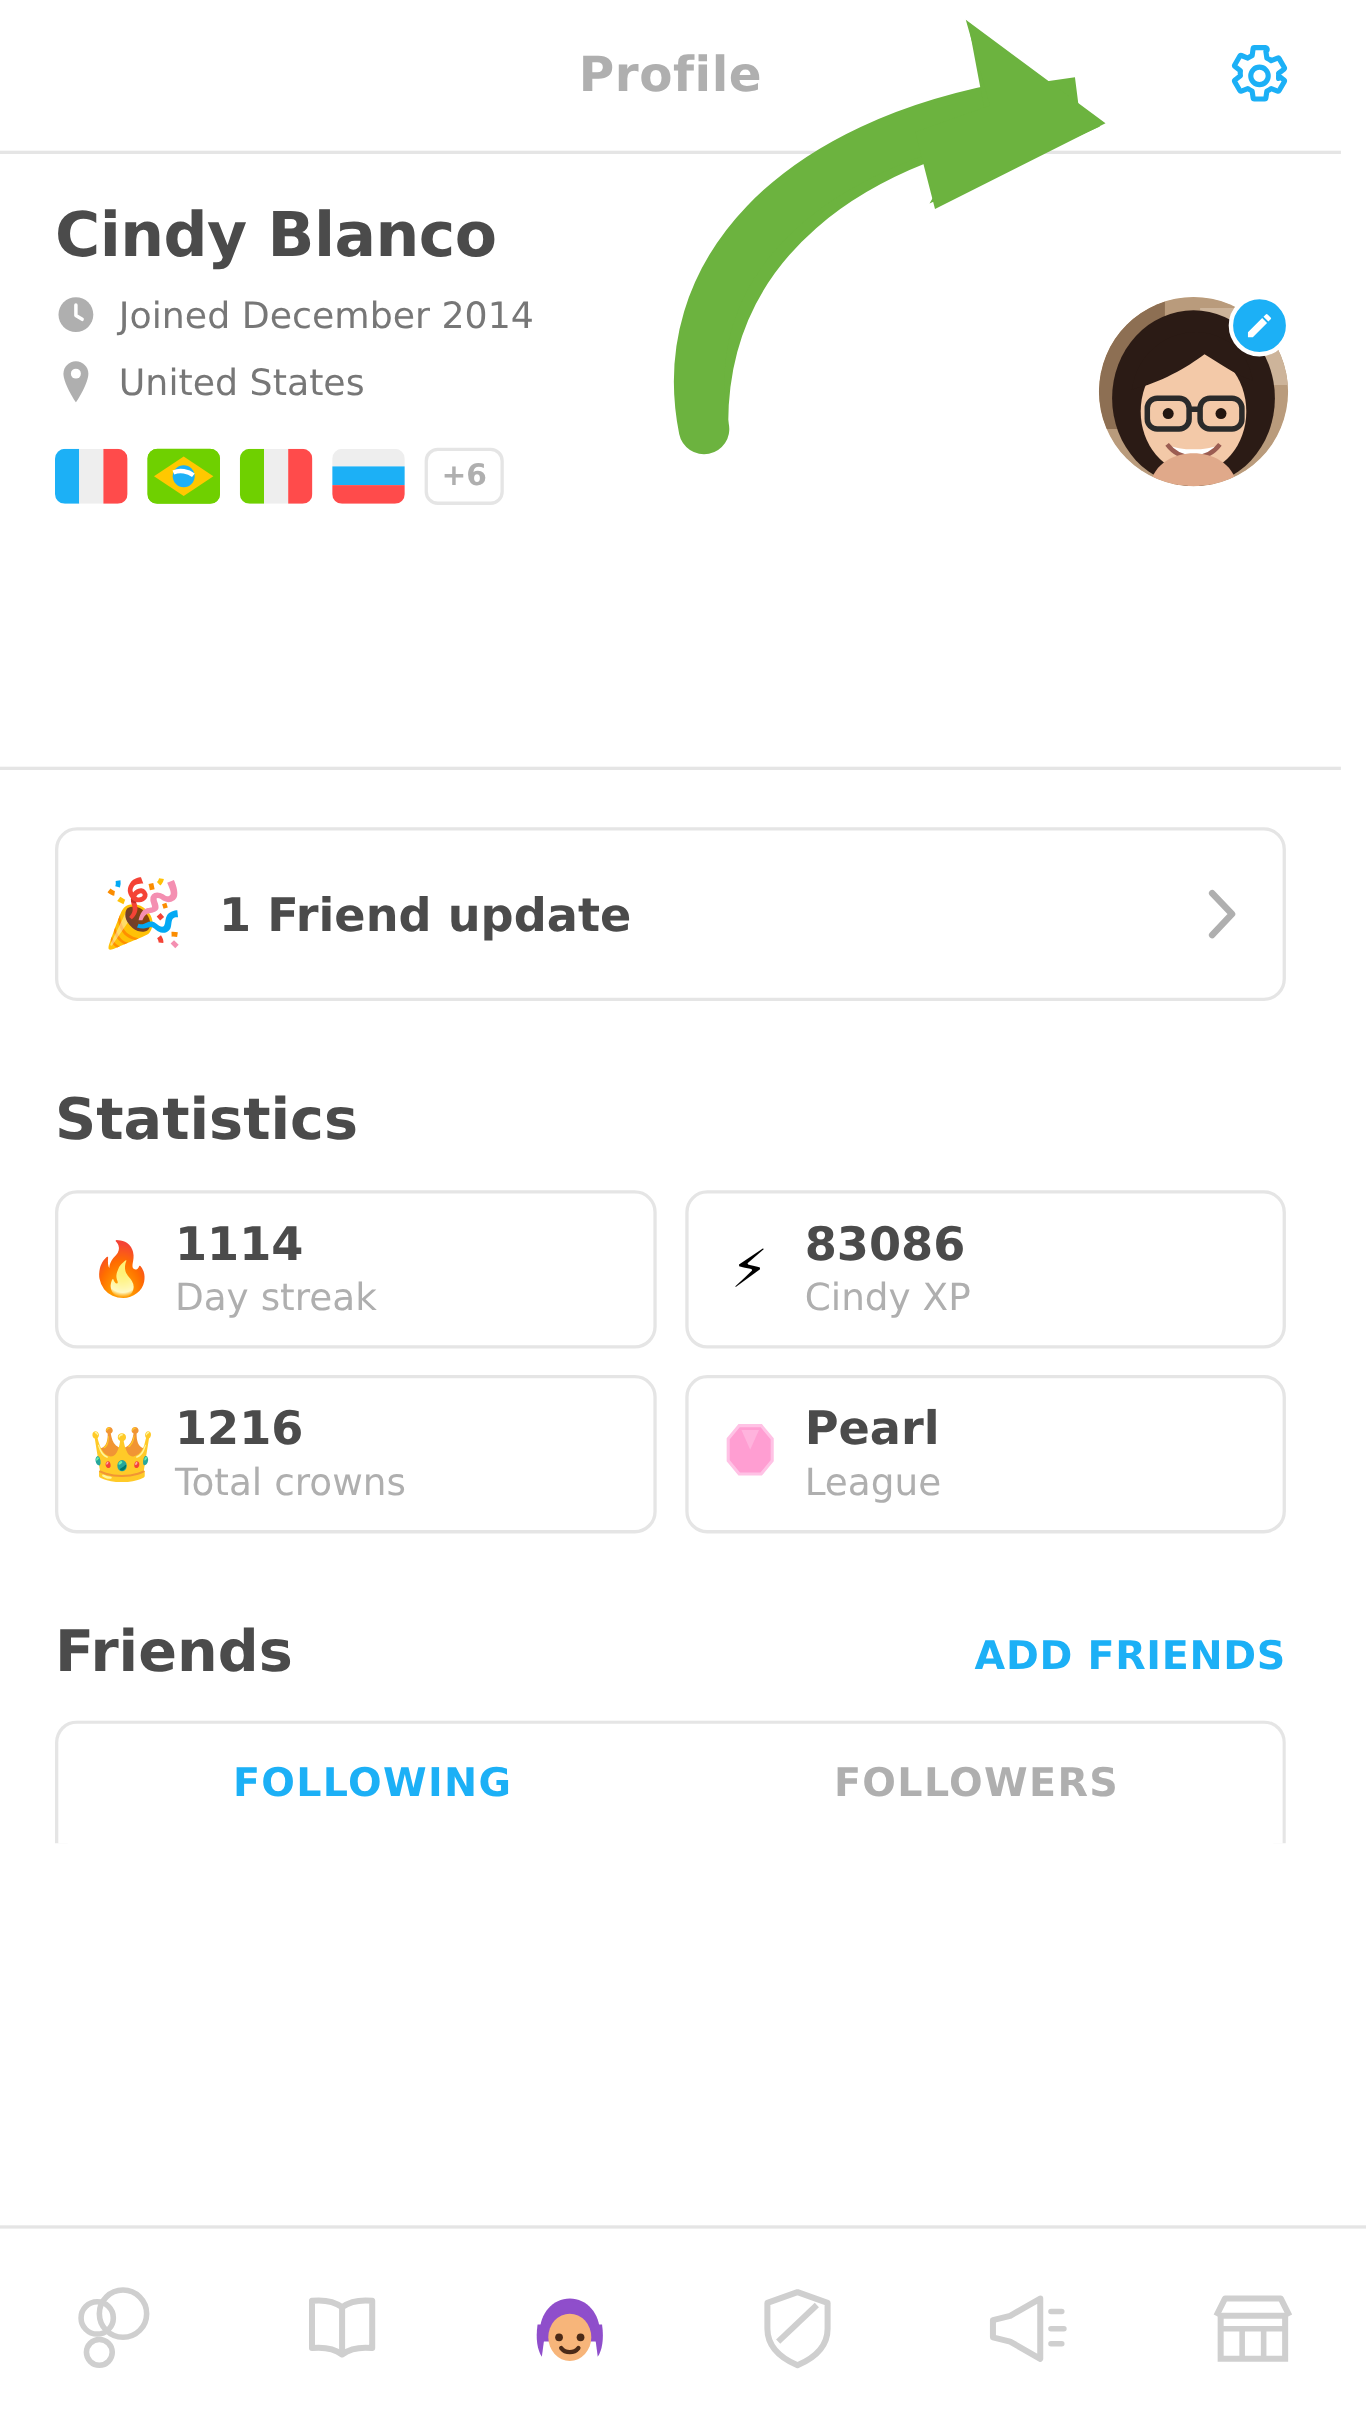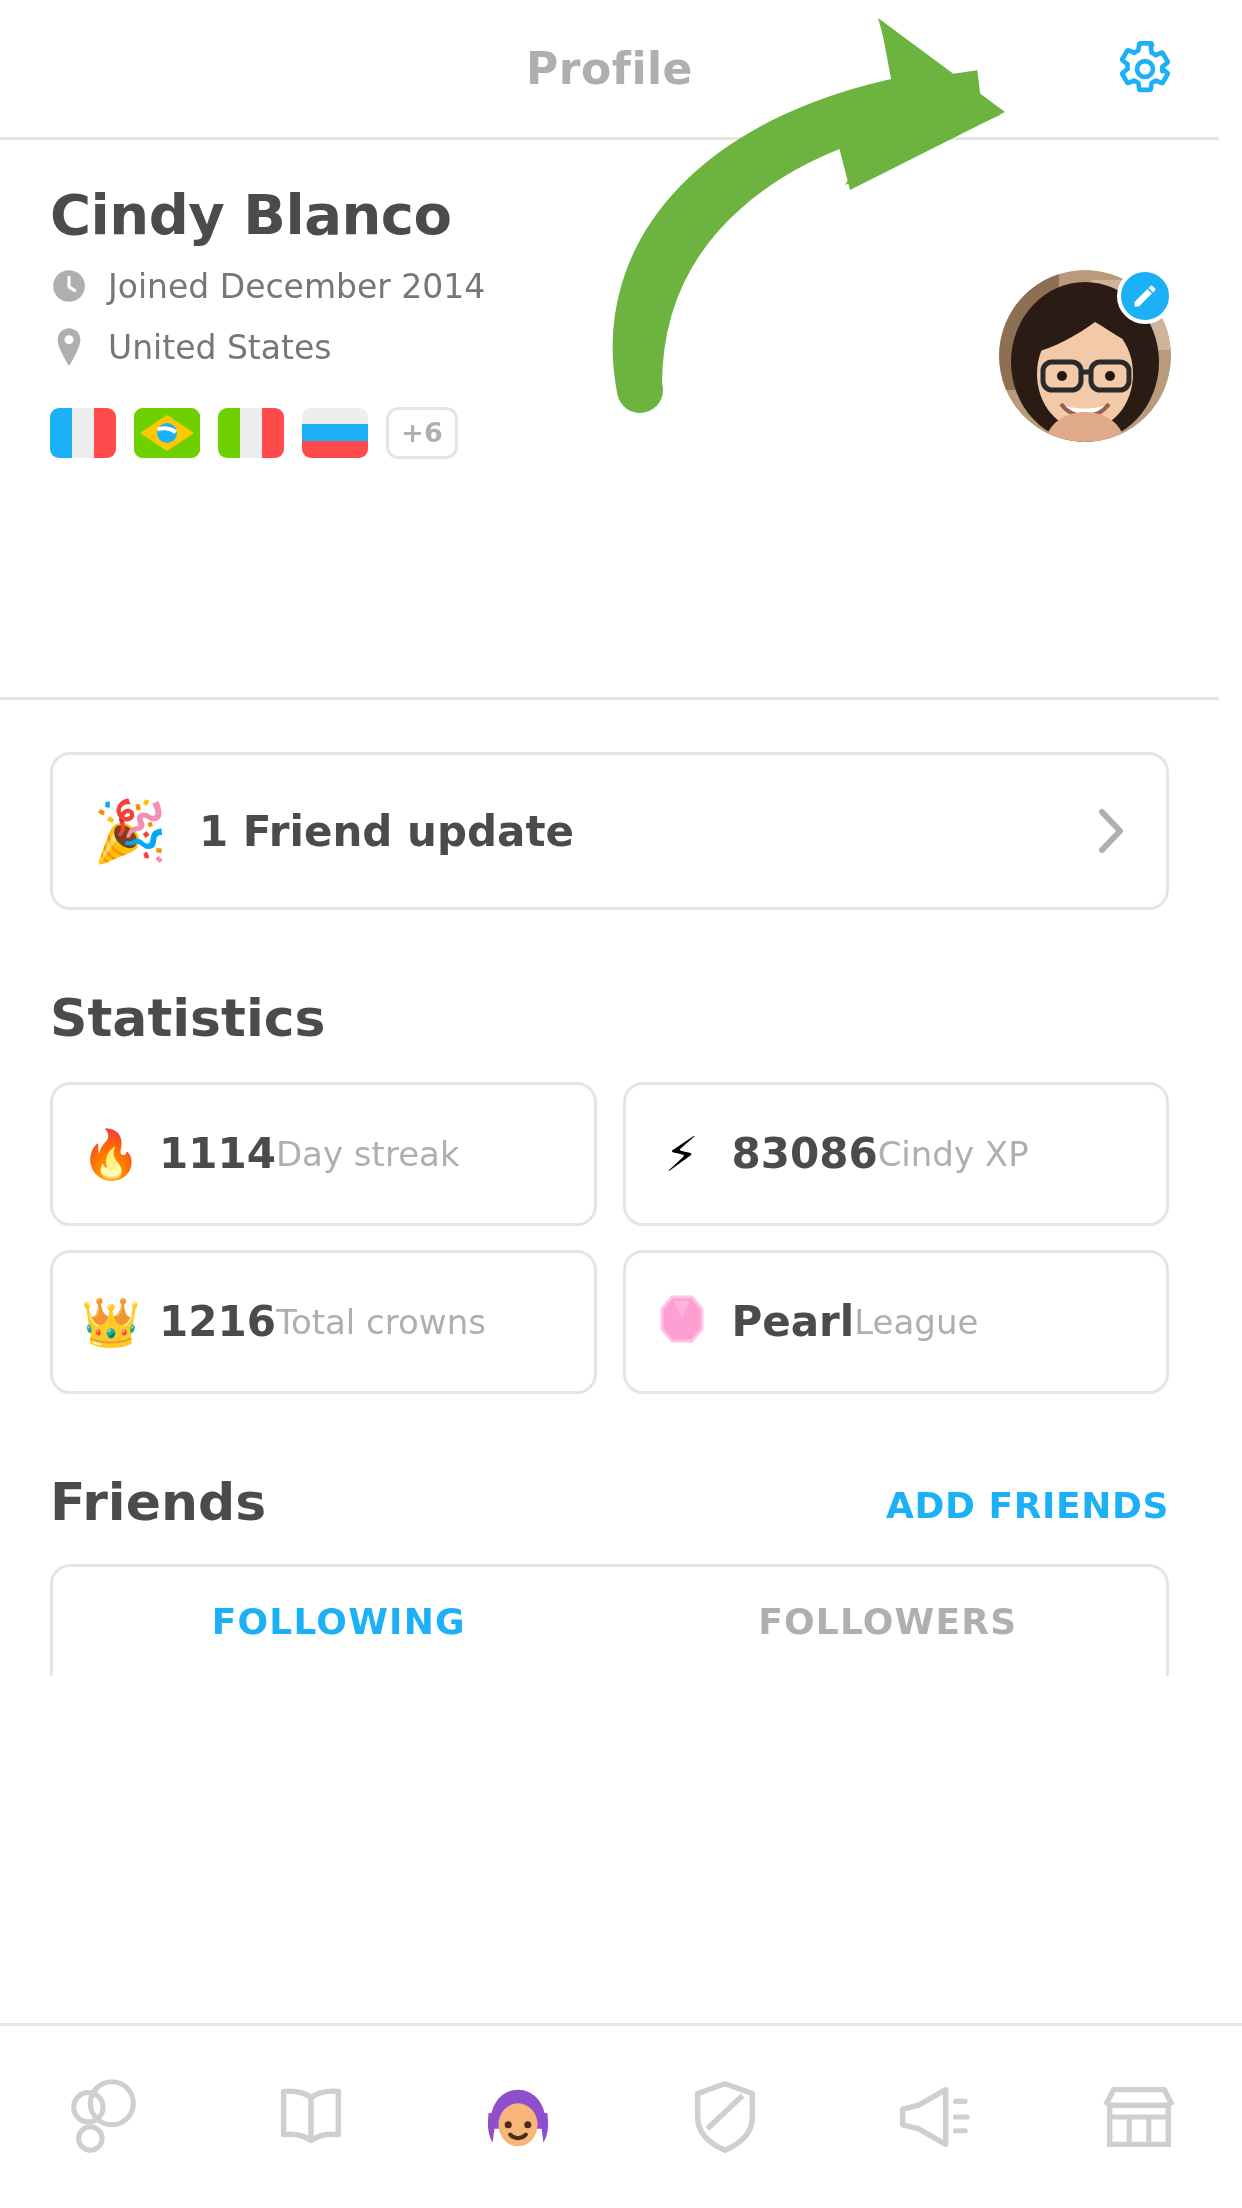--- a/index.html
+++ b/index.html
@@ -100,21 +100,21 @@
   .stats-grid {
     margin-top: 34px;
     display: grid; grid-template-columns: 1fr 1fr; gap: 24px 26px;
   }
   .stat-card {
     border: 3px solid #e5e5e5; border-radius: 20px;
     height: 144px; padding: 0 28px;
     display:flex; align-items:center; gap: 22px;
   }
   .stat-emoji { font-size: 48px; line-height: 1; width: 56px; text-align:center; flex:0 0 56px;}
-  .stat-body { display:flex; }
+  .stat-body { display:flex; flex-direction:column; }
   .stat-value { font-size: 42px; font-weight: 700; color:#4b4b4b; line-height:1.15; }
   .stat-label { font-size: 34px; color:#afafaf; line-height:1.2; margin-top: 4px;}
 
   .friends-head {
     margin-top: 78px;
     display:flex; align-items:flex-end; justify-content:space-between;
   }
   .add-friends {
     font-size: 36px; font-weight: 700; color:#1cb0f6; letter-spacing: 0.6px;
     padding-bottom: 6px;

